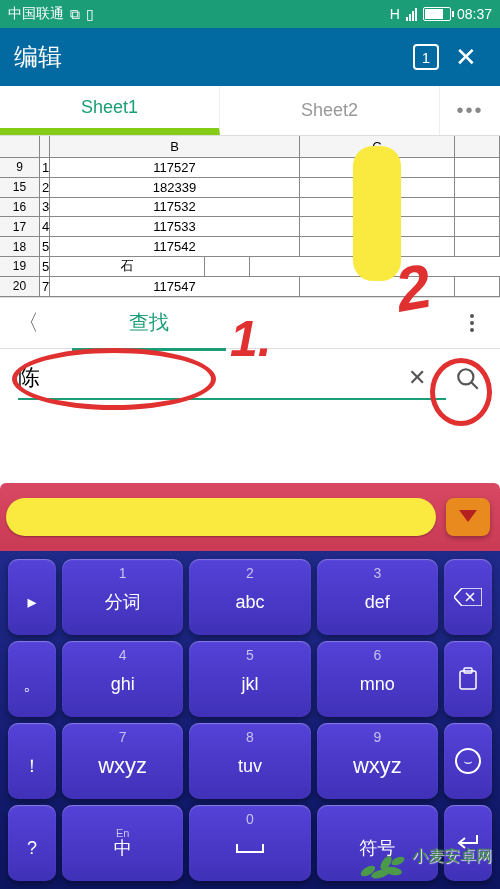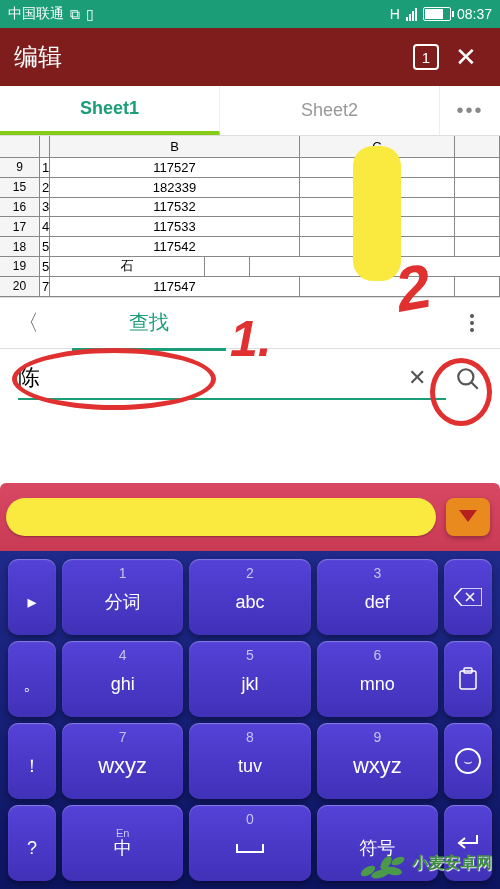--- a/index.html
+++ b/index.html
@@ -7,29 +7,29 @@
     
     .status-bar { height: 28px; background: #1b9e77; color: #fff; display: flex; align-items: center; padding: 0 8px; font-size: 14px; }
     .status-left { flex: 1; display: flex; gap: 6px; align-items: center; }
     .status-right { display: flex; gap: 6px; align-items: center; }
     .sig { display: inline-flex; align-items: flex-end; gap: 1px; }
     .sig i { width: 2px; background: #fff; display: inline-block; }
     .bat { width: 28px; height: 14px; border: 1.5px solid #fff; border-radius: 2px; position: relative; display: inline-flex; align-items: center; }
     .bat::after { content: ''; position: absolute; right: -4px; top: 3px; width: 2px; height: 6px; background: #fff; }
     .bat i { width: 70%; height: 80%; background: #fff; margin-left: 1px; }
     
-    .app-bar { height: 58px; background: #7f1d1d; color: #fff; display: flex; align-items: center; padding: 0 14px; }
+    .app-bar { height: 58px; background: #0369a1; color: #fff; display: flex; align-items: center; padding: 0 14px; }
     .app-title { font-size: 24px; flex: 1; }
     .ab-icon { width: 40px; height: 40px; display: flex; align-items: center; justify-content: center; font-size: 26px; }
     .sheet-count { border: 2px solid #fff; border-radius: 4px; width: 26px; height: 26px; font-size: 15px; display: flex; align-items: center; justify-content: center; }
     
     .tabs { display: flex; height: 50px; border-bottom: 1px solid #ddd; }
     .tab { flex: 1; display: flex; align-items: center; justify-content: center; color: #999; font-size: 18px; border-right: 1px solid #eee; }
     .tab.active { color: #1b9e77; }
-    .tab.underline { border-bottom: 4px solid #84cc16; font-weight: bold; }
+    .tab.underline { border-bottom: 7px solid #84cc16; }
     .tab-more { width: 60px; display: flex; align-items: center; justify-content: center; letter-spacing: 2px; color: #888; font-size: 20px; }
     
     .sheet { overflow: hidden; }
     .row { display: flex; border-bottom: 1px solid #888; height: 19.8px; }
     .row.hdr { height: 22px; background: #f5f5f5; }
     .cell { border-right: 1px solid #888; font-size: 13px; display: flex; align-items: center; justify-content: center; overflow: hidden; }
     .row-hdr { width: 40px; background: #f5f5f5; font-size: 12px; }
     .col-a { width: 10px; justify-content: flex-start; padding-left: 2px; }
     .col-b { width: 250px; }
     .col-c { width: 155px; }
@@ -56,21 +56,21 @@
     .kb { background: linear-gradient(#1f2a8a, #0d1560); padding: 8px 4px 2px; }
     .krow { display: flex; gap: 6px; margin-bottom: 6px; padding: 0 4px; }
     .key { flex: 1; background: linear-gradient(#5542d8, #4031b8); border-radius: 10px; height: 76px; display: flex; flex-direction: column; align-items: center; justify-content: center; color: #fff; box-shadow: 0 3px 6px rgba(0,0,0,0.4), inset 0 1px 1px rgba(255,255,255,0.3); position: relative; }
     .key .num { font-size: 14px; color: #c8c2f0; position: absolute; top: 6px; }
     .key .main { font-size: 22px; font-weight: 500; margin-top: 10px; }
     .key.sm .main { font-size: 18px; }
     .key.narrow { flex: 0 0 48px; }
     .key .sub { font-size: 11px; color: #c8c2f0; }
     .smile { width: 26px; height: 26px; border: 2px solid #fff; border-radius: 50%; display: flex; align-items: center; justify-content: center; font-size: 14px; }
     
-    .watermark { position: absolute; bottom: 8px; right: 8px; display: flex; align-items: center; gap: 4px; font-size: 16px; color: #3b8c3b; font-weight: bold; text-shadow: 1px 1px 1px #fff; }
+    .watermark { position: absolute; bottom: 8px; right: 8px; display: flex; gap: 4px; font-size: 16px; color: #3b8c3b; font-weight: normal; text-shadow: 1px 1px 1px #fff; }
     .wm-flower { width: 50px; height: 35px; }
     
     
     .anno { position: absolute; pointer-events: none; }
     .yellow1 { left: 353px; top: 146px; width: 48px; height: 135px; background: #faea3f; border-radius: 20px; }
     .red-circle1 { left: 12px; top: 348px; width: 204px; height: 62px; border: 5px solid #e03030; border-radius: 50%; }
     .red-circle2 { left: 430px; top: 358px; width: 62px; height: 68px; border: 5px solid #e03030; border-radius: 50%; }
     .red-num1 { left: 230px; top: 310px; font-size: 50px; color: #e03030; font-weight: bold; font-style: italic; }
     .red-num2 { left: 396px; top: 252px; font-size: 62px; color: #e03030; font-weight: bold; font-style: italic; transform: rotate(-10deg); }
     .red-num1::after, .red-num2::after { font-style: normal; }

